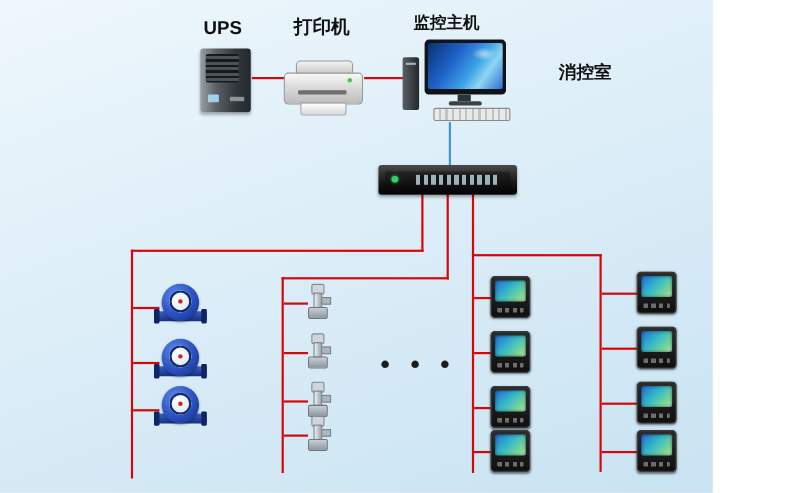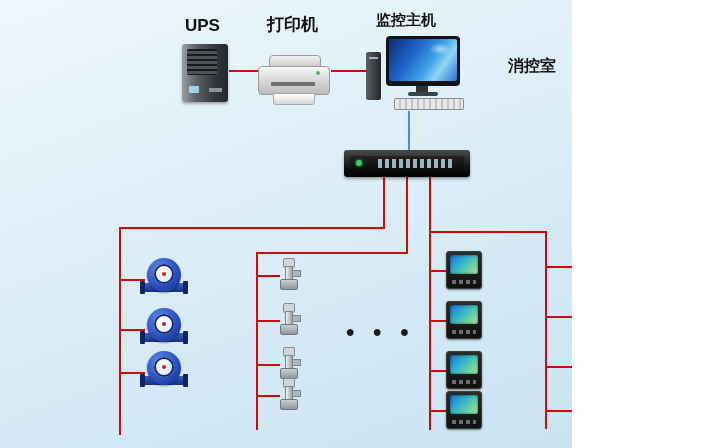--- a/index.html
+++ b/index.html
@@ -1,17 +1,17 @@
 <!DOCTYPE html>
 <html><head>
 <meta charset="utf-8">
 <style>
   html,body{margin:0;padding:0;}
   .stage{
-    position:relative;width:572px;height:448px;overflow:hidden;
+    position:relative;width:648px;height:448px;overflow:hidden;
     background:linear-gradient(160deg,#eef7fc 0%,#ddeef8 45%,#c9e3f2 100%);
     font-family:"Liberation Sans","DejaVu Sans",sans-serif;
   }
   .lbl{position:absolute;color:#101010;font-weight:600;white-space:nowrap;}
   .ln{position:absolute;background:#d40808;}
   .ln.blue{background:#3e97d6;}
   .dots{position:absolute;color:#1c1c1c;font-weight:700;letter-spacing:6px;}
 
   
   .ups{position:absolute;left:182px;top:44px;width:46px;height:58px;border-radius:3px;

